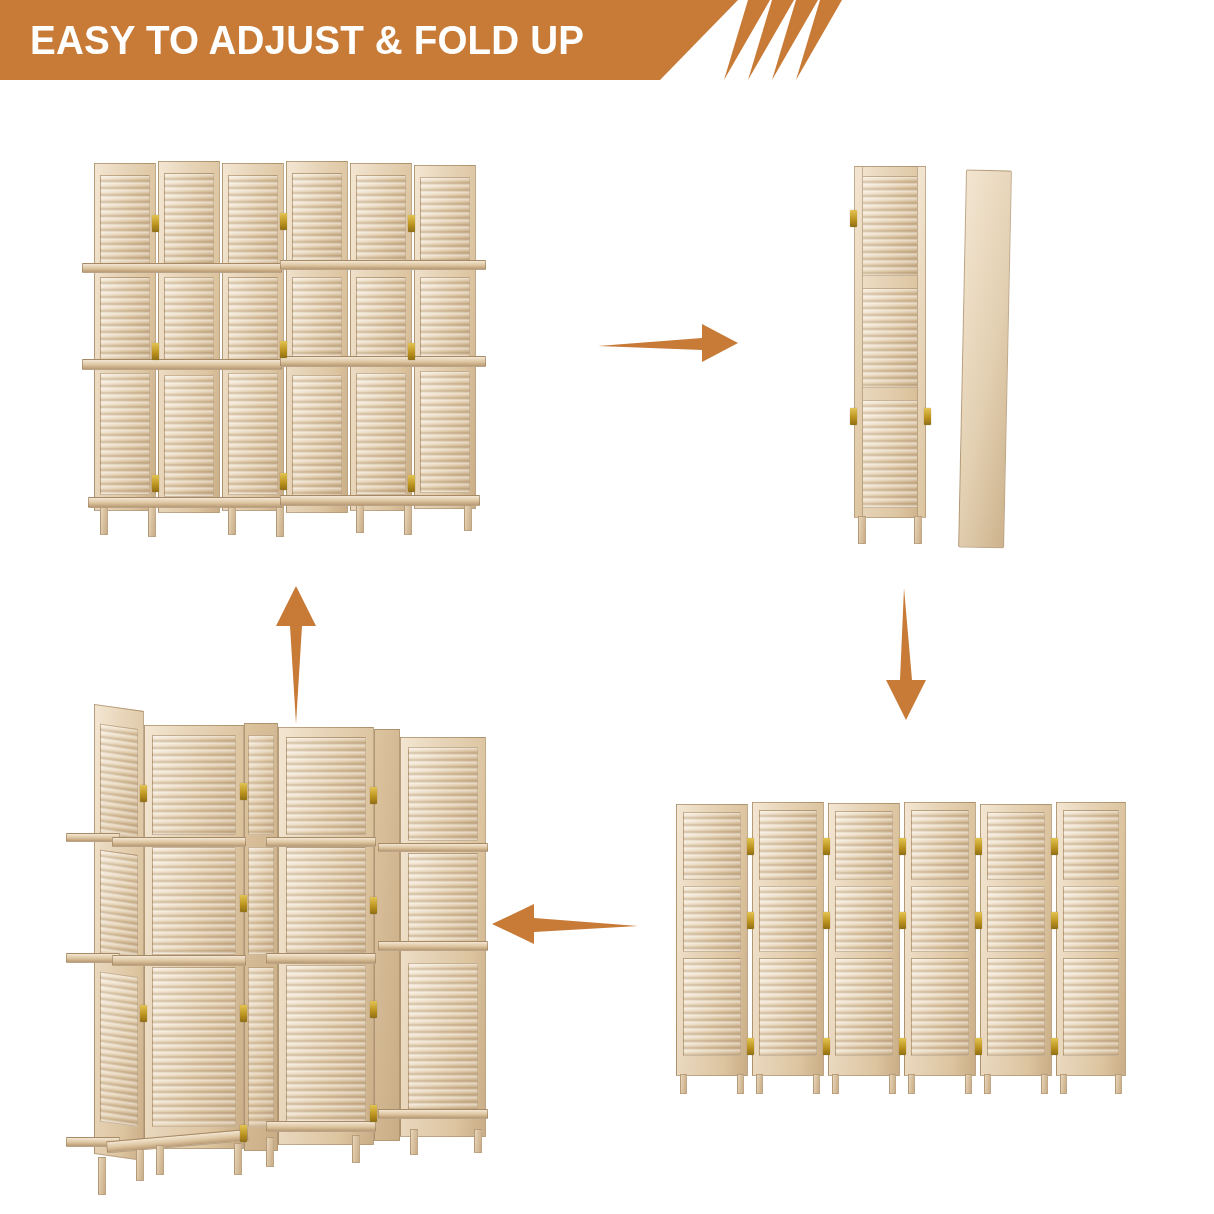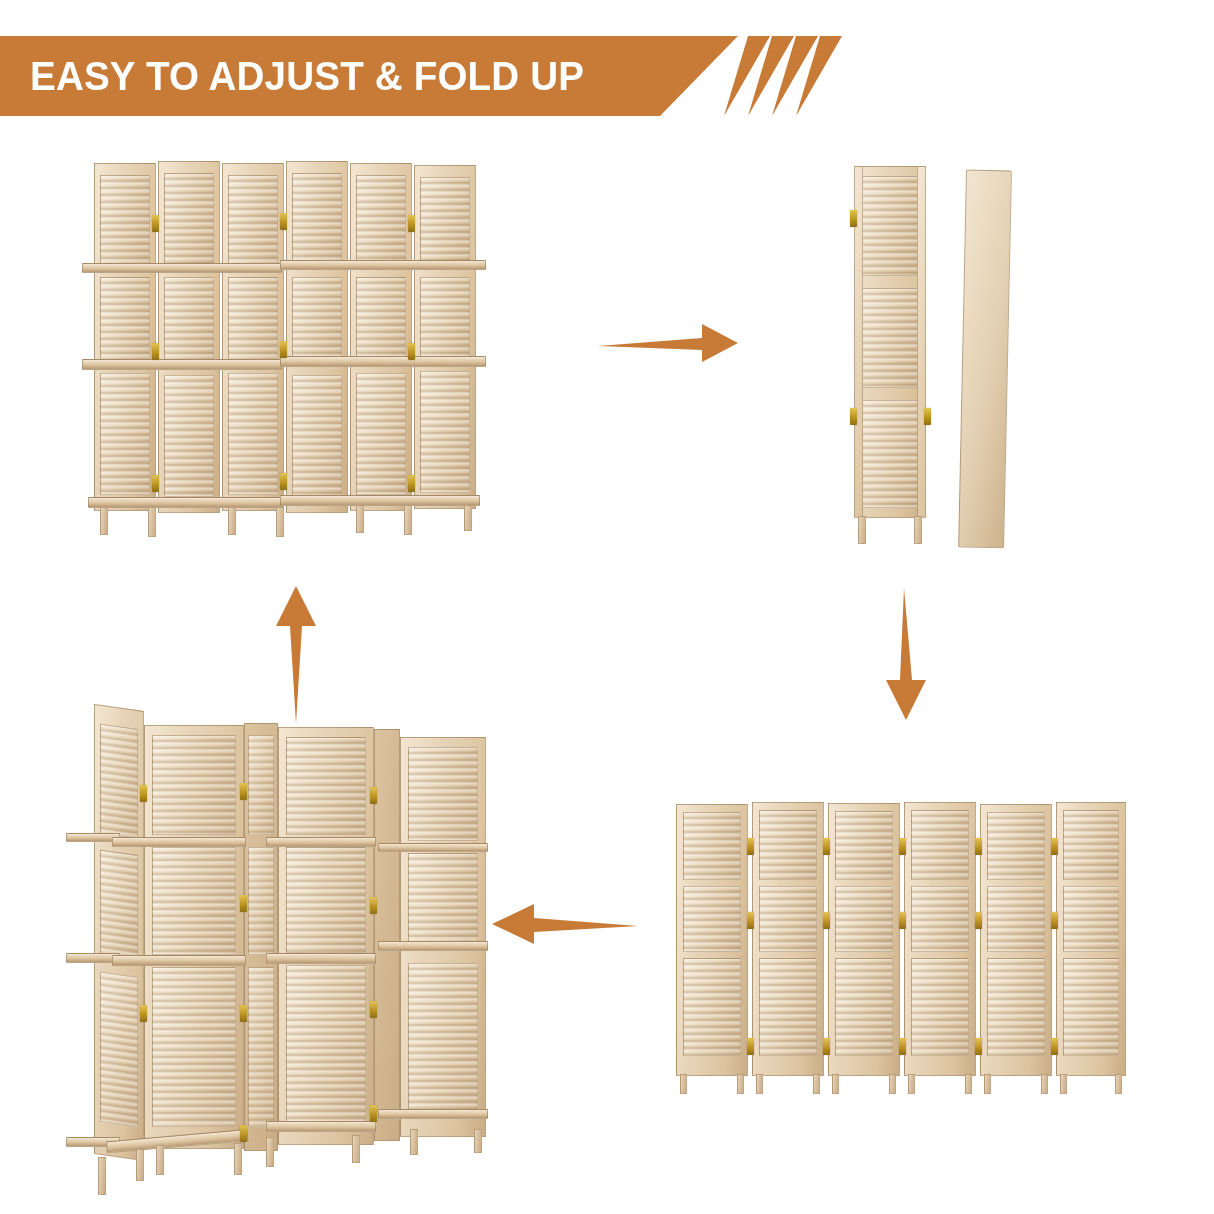--- a/index.html
+++ b/index.html
@@ -1,20 +1,20 @@
 <!DOCTYPE html>
 <html><head>
 <meta charset="utf-8">
 <style>
   html,body{margin:0;padding:0;background:#ffffff;}
   body{width:1214px;height:1214px;position:relative;overflow:hidden;
        font-family:"Liberation Sans","DejaVu Sans",sans-serif;}
 
   
-  #banner{position:absolute;left:0;top:0;width:1214px;height:80px;overflow:hidden;margin-top:36px;}
+  #banner{position:absolute;left:0;top:0;width:1214px;height:80px;overflow:hidden;}
   .band-solid{position:absolute;left:0;top:0;height:80px;width:820px;
       background:var(--accent);
       clip-path:polygon(0 0, 738px 0, 660px 80px, 0 80px);}
   .stripe{position:absolute;top:0;height:80px;background:var(--accent);}
   #banner-title{position:absolute;left:30px;top:0;height:80px;
       display:flex;align-items:center;
       color:#ffffff;font-size:41px;font-weight:bold;letter-spacing:.2px;
       transform:scaleX(.94);transform-origin:left center;white-space:nowrap;}
 
   

